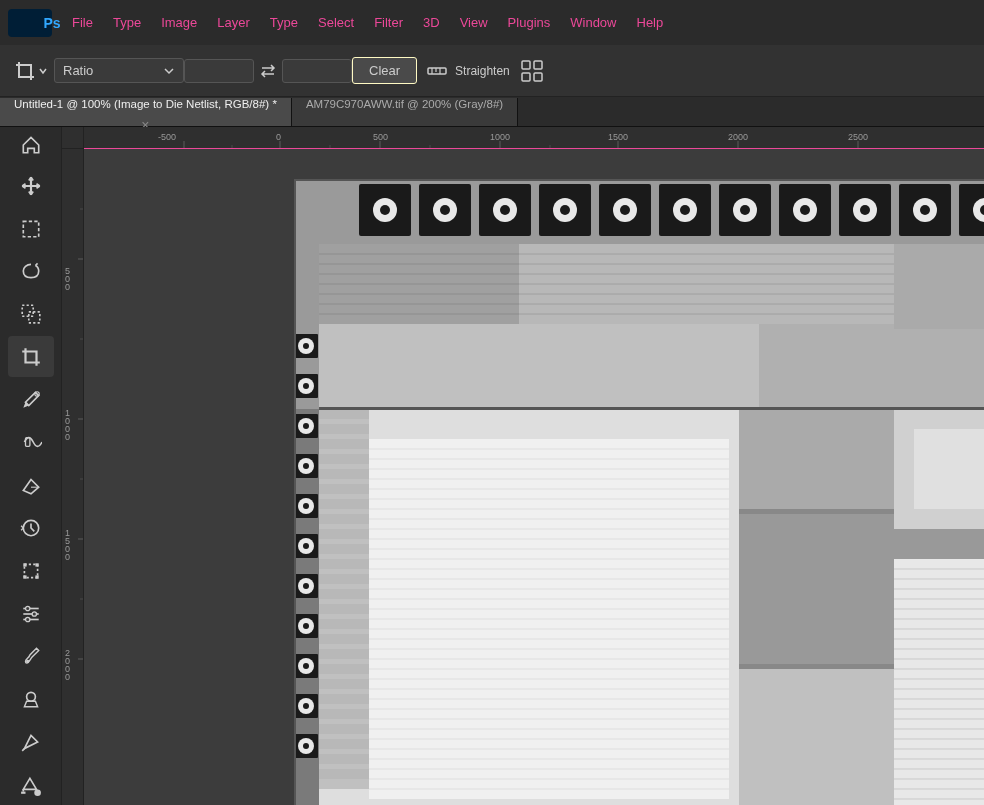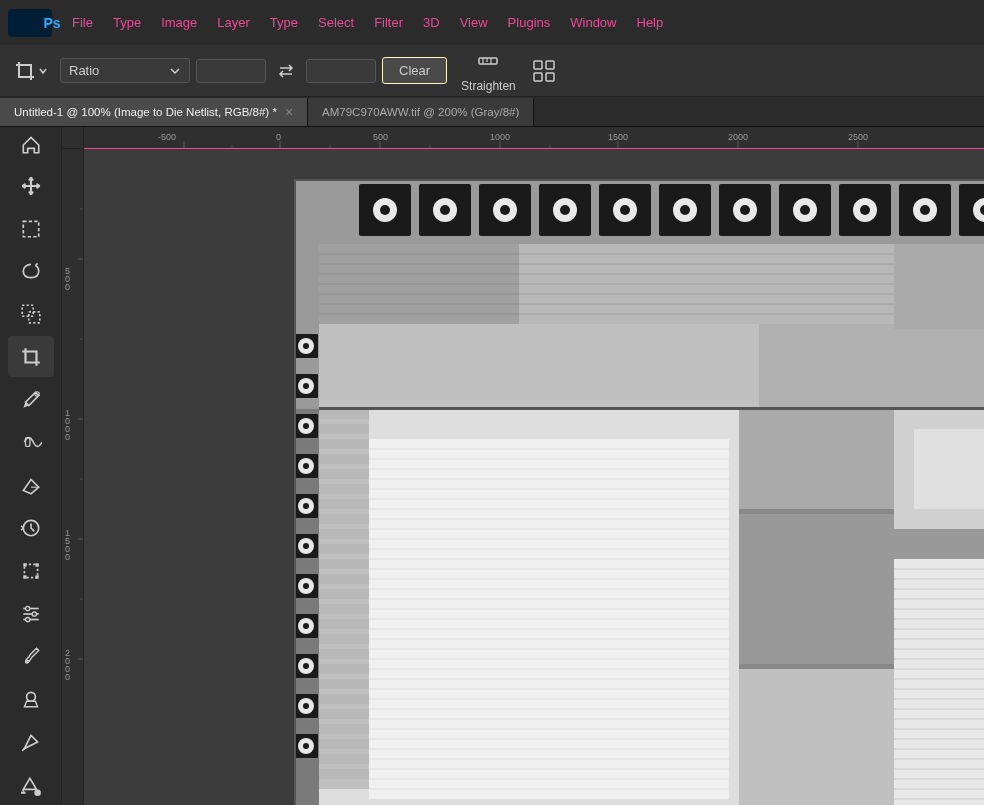--- a/index.html
+++ b/index.html
@@ -37,21 +37,20 @@
 
     
     #toolbar-options {
       width: 984px;
       height: 52px;
       background: #323232;
       border-bottom: 1px solid #222;
       display: flex;
       align-items: center;
       padding: 0 8px;
-      gap: 6px;
     }
     .tool-btn {
       display: flex; align-items: center; justify-content: center;
       padding: 4px 6px;
       border-radius: 3px;
       cursor: pointer;
       color: #ccc;
       background: transparent;
       border: none;
       font-size: 12px;
@@ -93,21 +92,20 @@
       padding: 5px 16px;
       color: #ccc;
       cursor: pointer;
       font-size: 13px;
     }
     .straighten-area {
       display: flex; align-items: center; gap: 6px;
       padding: 4px 8px;
       cursor: pointer;
       color: #ccc;
-      flex-direction: column;
     }
     .straighten-icon {
       width: 24px; height: 24px;
       display: flex; align-items: center; justify-content: center;
     }
     .more-options {
       width: 28px; height: 28px;
       display: flex; align-items: center; justify-content: center;
       cursor: pointer;
       color: #ccc;
@@ -127,20 +125,21 @@
       height: 28px;
       padding: 0 14px;
       display: flex; align-items: center;
       gap: 8px;
       cursor: pointer;
       font-size: 11.5px;
       color: #aaa;
       border-right: 1px solid #111;
       background: #3a3a3a;
       white-space: nowrap;
+      flex-direction: column;
     }
     .doc-tab.active {
       background: #4a4a4a;
       color: #eee;
     }
     .tab-close {
       color: #888; font-size: 14px; cursor: pointer; line-height: 1;
     }
 
     

